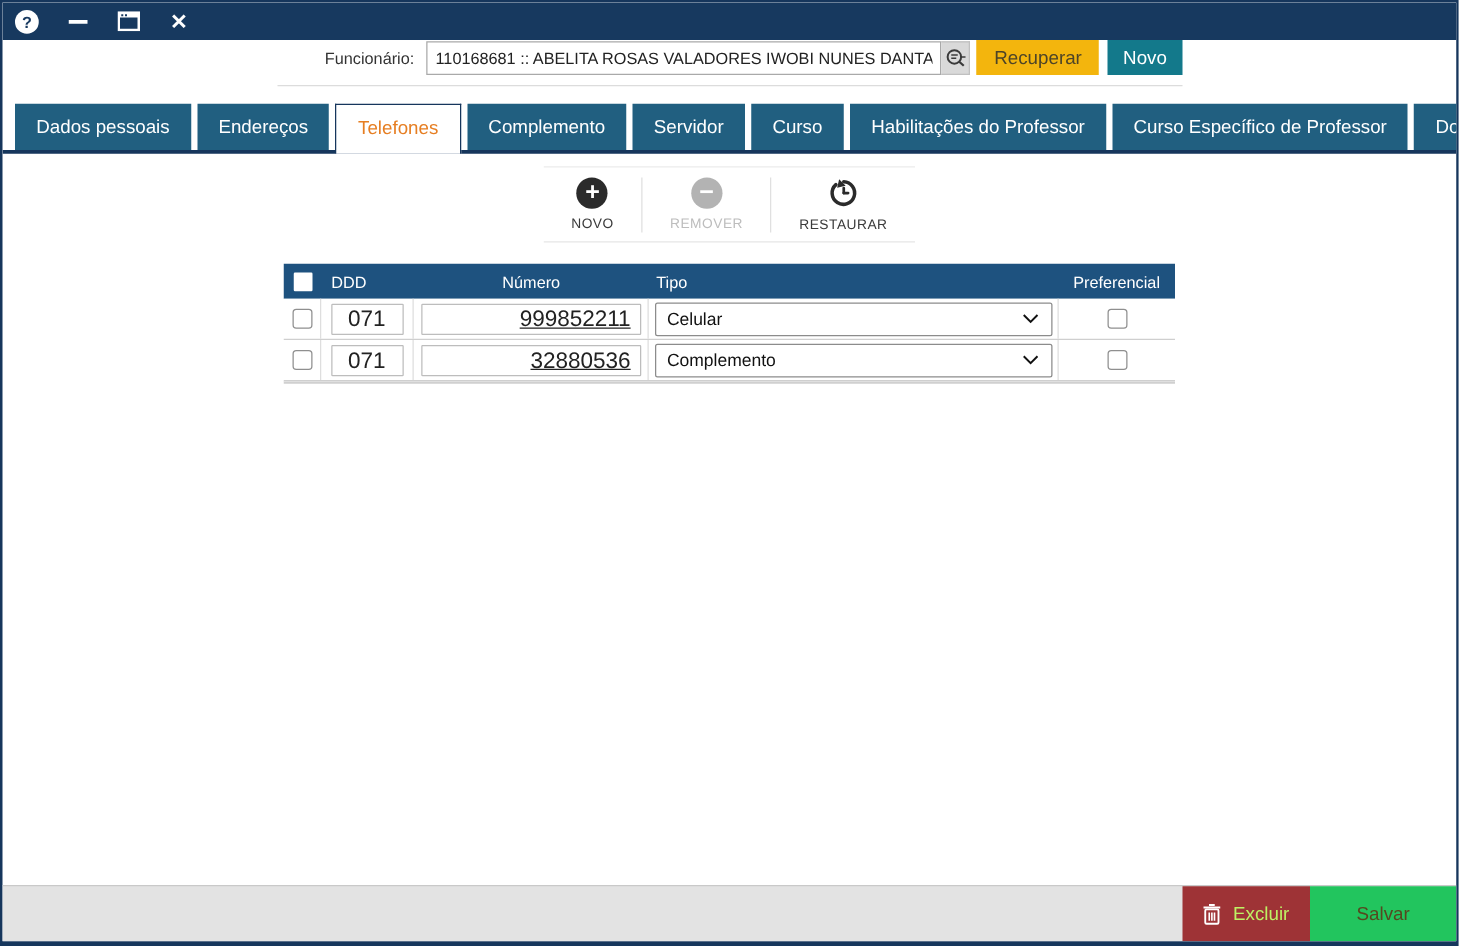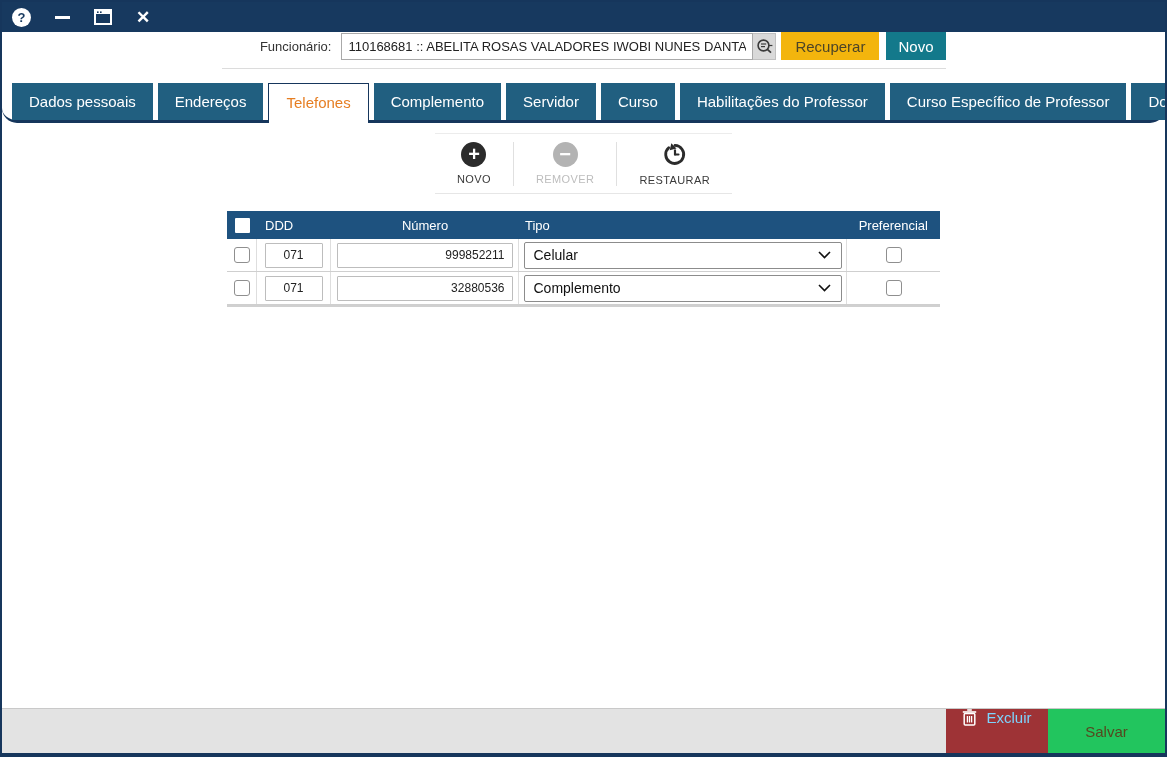--- a/index.html
+++ b/index.html
@@ -48,21 +48,21 @@
   .btn-recuperar {
     margin-left:5px; height:28px; padding:0 14px; background:#f3b50d; color:#4c4428; font-size:15px;
   }
   .btn-novo {
     margin-left:7px; height:28px; padding:0 12px; background:#13798b; color:#fff; font-size:15px;
   }
 
   
   .tabbar {
     margin-top:14px; padding-left:10px; display:flex; gap:5px; align-items:flex-end;
-    border-bottom:3px solid #16365c; height:40px;border-radius:15px;
+    border-bottom:3px solid #16365c; height:40px;
   }
   .tab {
     background:#215f80; color:#fff; font-size:15px; height:37px;
     display:flex; align-items:center; padding:0 17px; cursor:pointer; white-space:nowrap;
   }
   .tab.active {
     background:#fff; color:#e67e22; border:1px solid #16365c; border-bottom:none;
     margin-bottom:-3px; height:40px; padding-bottom:3px; position:relative; z-index:2;
   }
 
@@ -104,41 +104,41 @@
     height:100%; display:flex; align-items:center; justify-content:center;
     border-right:1px solid #dedede;
   }
   .t-row .cell:last-child { border-right:none; }
   .checkbox {
     width:16px; height:16px; background:#fff; border:1px solid #8f8f8f; border-radius:3px;
     cursor:pointer;
   }
   .checkbox.header-cb { border:none; border-radius:1px; width:15px; height:15px; }
   .cell-input {
-    height:25px; border:1px solid #bdbdbd; border-radius:1px; font-size:12px; color:#222;
+    height:25px; border:1px solid #bdbdbd; border-radius:1px; font-size:18px; color:#222;
     font-family:"Liberation Sans",sans-serif; outline:none; background:#fff;
   }
   .ddd-input { width:58px; text-align:center; }
-  .num-input { width:176px; text-align:right; padding-right:7px; }
+  .num-input { width:176px; text-align:right; padding-right:7px;text-decoration:underline; }
   .select-box {
     width:318px; height:27px; border:1px solid #8c8c8c; border-radius:2px; background:#fff;
     display:flex; align-items:center; font-size:14px; color:#111;
     padding:0 10px 0 9px; cursor:pointer;
   }
   .select-box .sel-text { flex:1; white-space:nowrap; overflow:hidden; }
 
   
   .spacer { flex:1; }
   .footer {
     height:45px; flex:0 0 45px; background:#e3e3e3; border-top:1px solid #c9c9c9;
     display:flex; justify-content:flex-end;
   }
   .btn-excluir {
-    height:100%; width:102px; background:#9e3336; color:#7dd3fc; font-size:15px;
-    display:flex; justify-content:center; gap:9px;
+    height:100%; width:102px; background:#9e3336; color:#bef264; font-size:15px;
+    display:flex; align-items:center; justify-content:center; gap:9px;
   }
   .btn-salvar {
     height:100%; width:117px; background:#22c55e; color:#55481f; font-size:15px;
     display:flex; align-items:center; justify-content:center;
   }
 </style>
 </head>
 <body>
 
 <div class="window">

